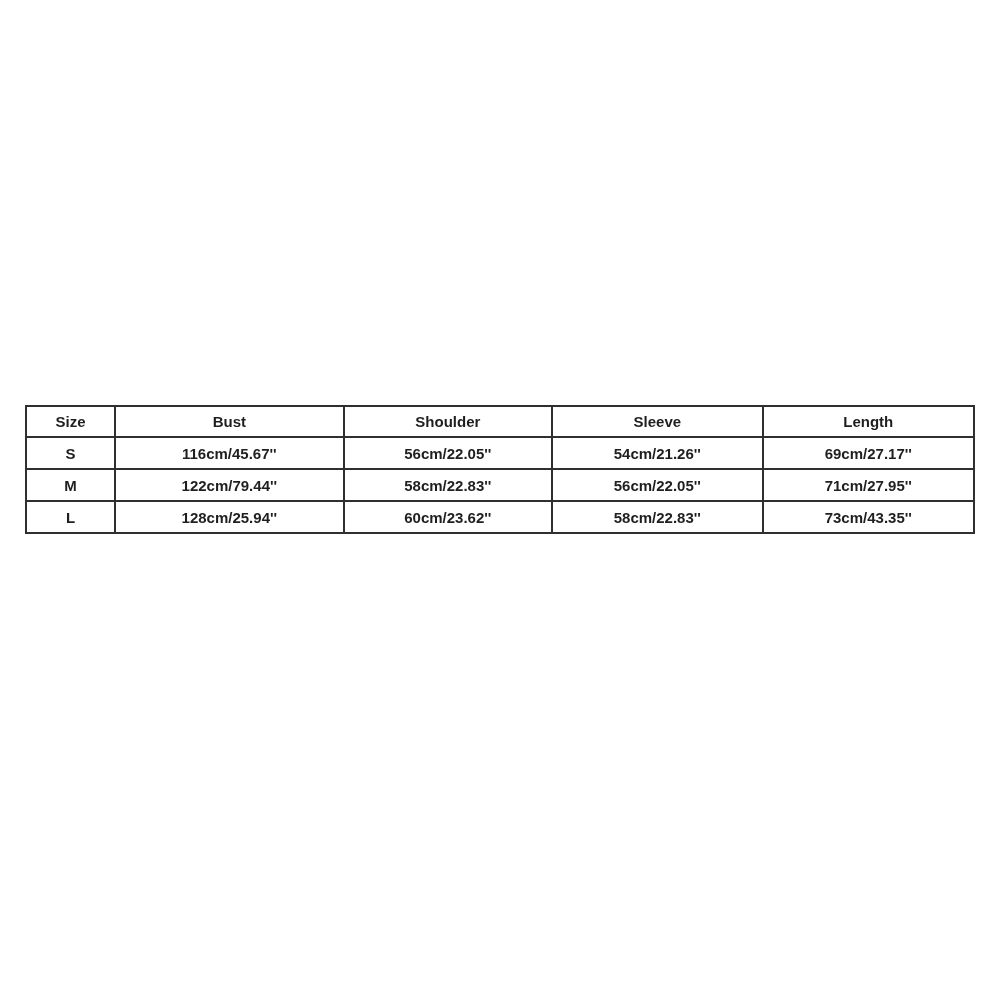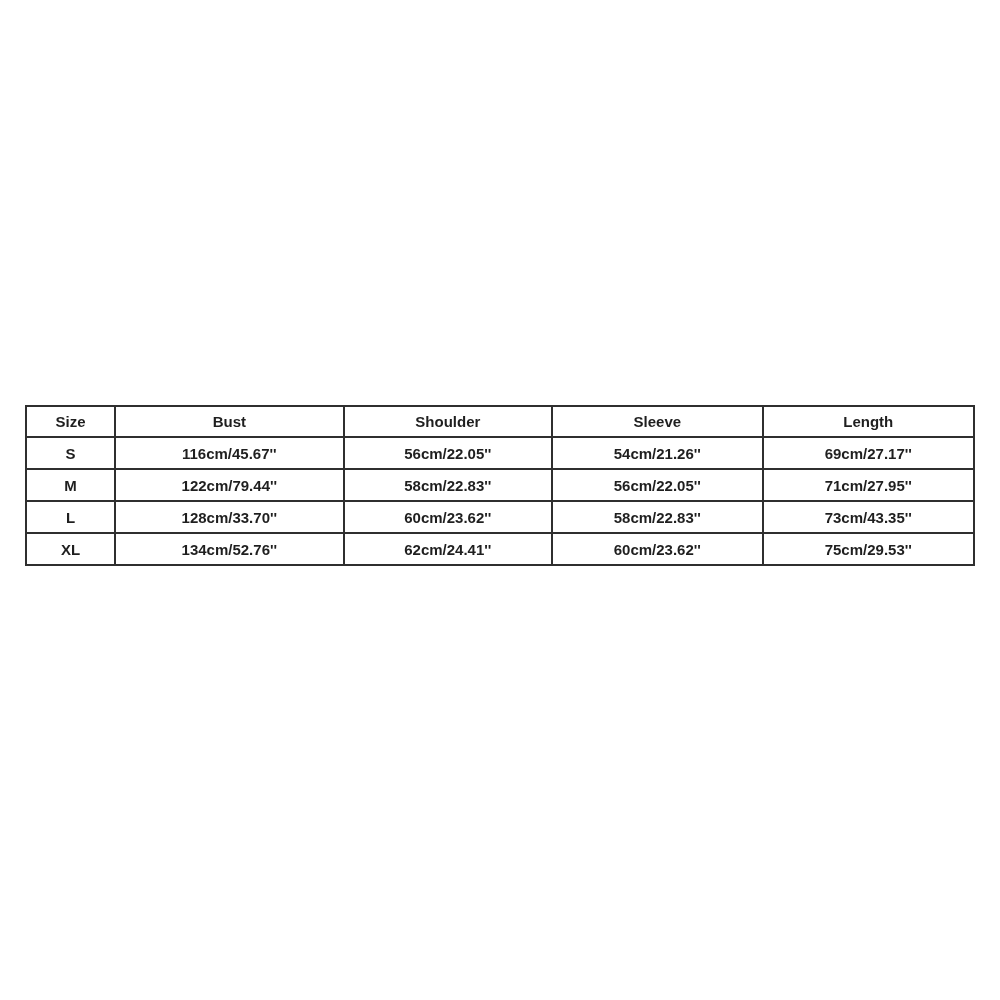--- a/index.html
+++ b/index.html
@@ -77,27 +77,20 @@
         </tr>
         <tr>
           <td>M</td>
           <td>122cm/79.44''</td>
           <td>58cm/22.83''</td>
           <td>56cm/22.05''</td>
           <td>71cm/27.95''</td>
         </tr>
         <tr>
           <td>L</td>
-          <td>128cm/33.70''</td>
+          <td>128cm/25.94''</td>
           <td>60cm/23.62''</td>
           <td>58cm/22.83''</td>
           <td>73cm/43.35''</td>
-        </tr>
-        <tr>
-          <td>XL</td>
-          <td>134cm/52.76''</td>
-          <td>62cm/24.41''</td>
-          <td>60cm/23.62''</td>
-          <td>75cm/29.53''</td>
         </tr>
       </tbody>
   </table>
 </div>
 
 </body></html>

